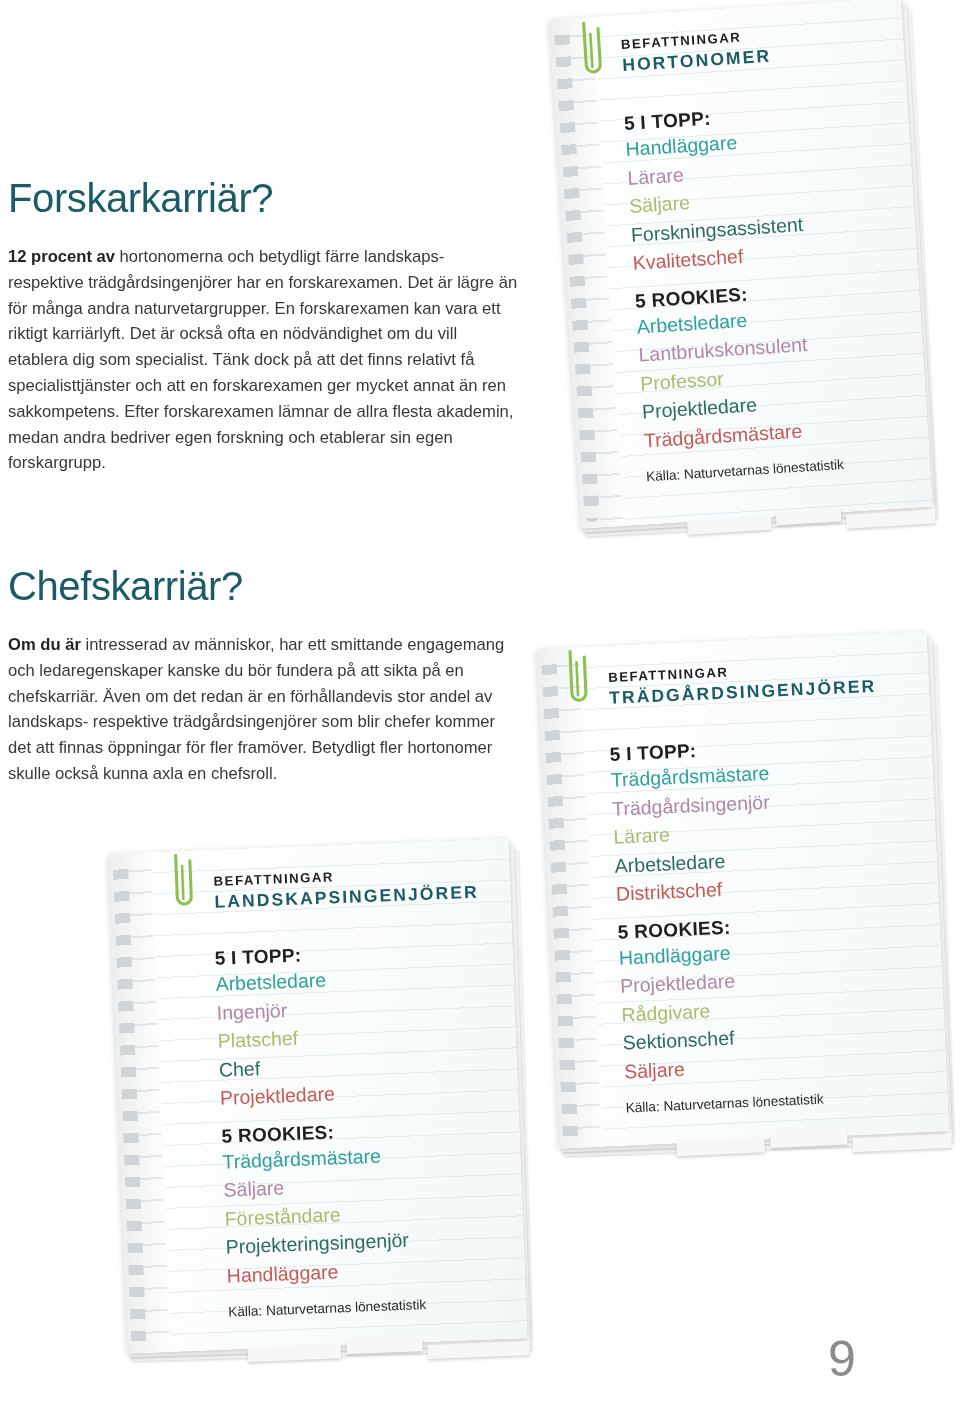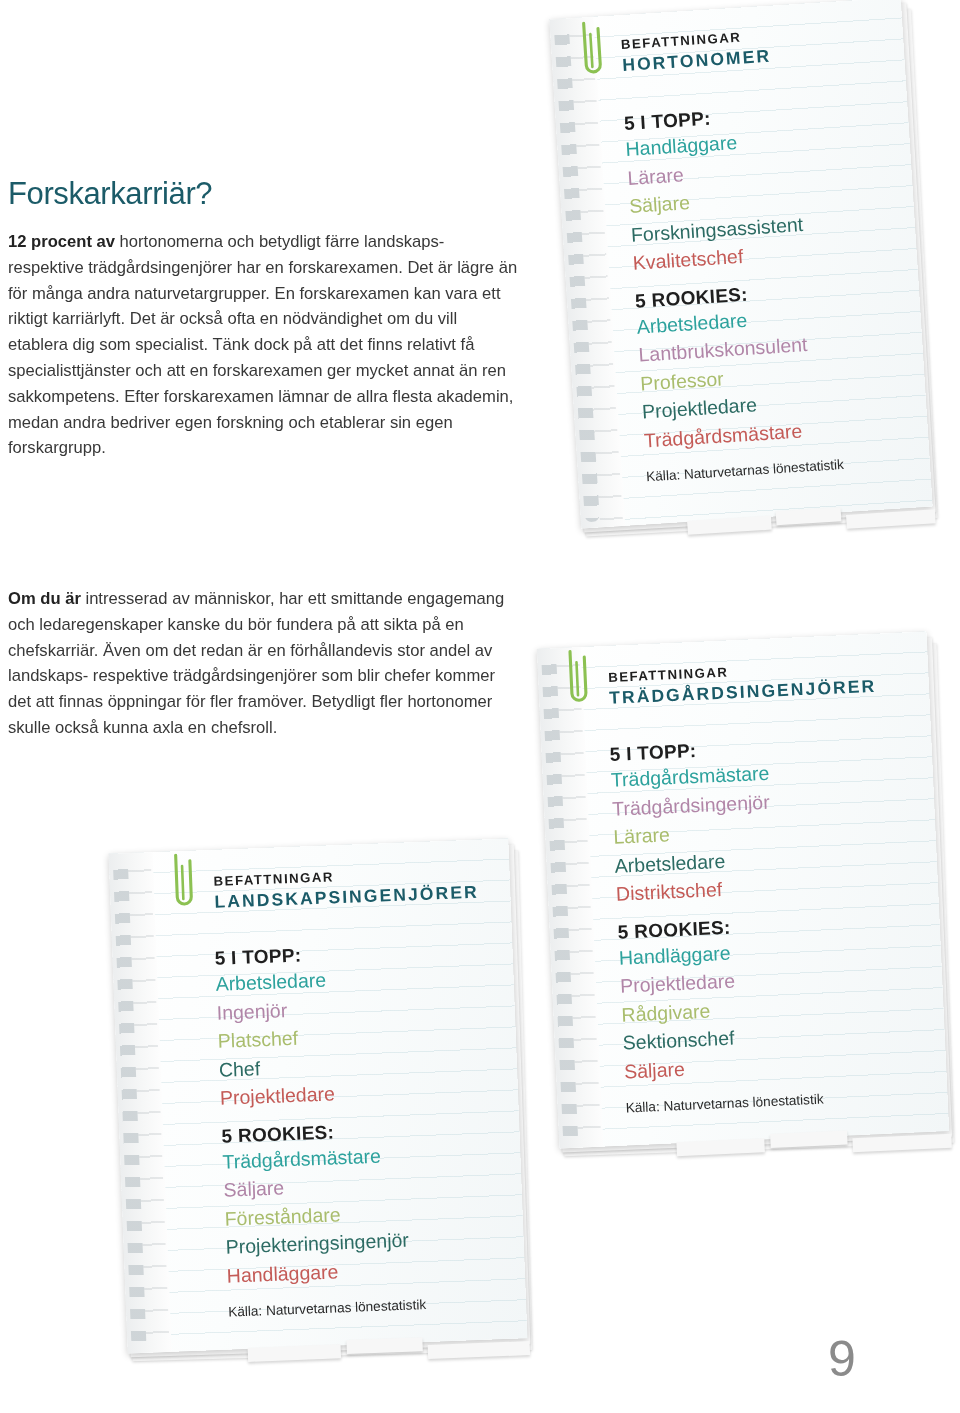--- a/index.html
+++ b/index.html
@@ -7,26 +7,26 @@
     width:960px; height:1413px;
     background:#ffffff;
     font-family:"Liberation Sans","DejaVu Sans",sans-serif;
     overflow:hidden;
   }
   #page{ position:relative; width:960px; height:1413px; background:#fff; }
 
   
   .col{ position:absolute; left:8px; width:512px; }
   .headline{
-    font-size:31px; font-weight:400; color:#1b5b68;
+    font-size:40px; font-weight:400; color:#1b5b68;
     letter-spacing:-0.4px; line-height:1.0;
   }
   .body{
     font-size:16.6px; line-height:25.8px; color:#383838;
-    text-align:left; margin-top:20px;
+    text-align:left; margin-top:26px;
   }
   .body b{ font-weight:700; color:#232323; }
 
   
   .pad{ position:absolute; }
   .pad-stack{ position:absolute; inset:0; }
   
   .sheet{
     position:absolute; left:0; top:0; width:100%; height:100%;
     background:#fdfdfd;
@@ -111,20 +111,21 @@
 <body>
 
 <div id="page">
 
   <div class="col" style="top:178px;">
     <h1 class="headline">Forskarkarriär?</h1>
     <p class="body"><b>12 procent av</b><span> hortonomerna och betydligt färre landskaps- respektive trädgårdsingenjörer har en forskarexamen. Det är lägre än för många andra naturvetargrupper. En forskarexamen kan vara ett riktigt karriärlyft. Det är också ofta en nödvändighet om du vill etablera dig som specialist. Tänk dock på att det finns relativt få specialisttjänster och att en forskarexamen ger mycket annat än ren sakkompetens. Efter forskarexamen lämnar de allra flesta akademin, medan andra bedriver egen forskning och etablerar sin egen forskargrupp.</span></p>
   </div>
 
   <div class="col" style="top:566px;">
+    <h1 class="headline">Chefskarriär?</h1>
     <p class="body"><b>Om du är</b><span> intresserad av människor, har ett smittande engagemang och ledaregenskaper kanske du bör fundera på att sikta på en chefskarriär. Även om det redan är en förhållandevis stor andel av landskaps- respektive trädgårdsingenjörer som blir chefer kommer det att finnas öppningar för fler framöver. Betydligt fler hortonomer skulle också kunna axla en chefsroll.</span></p>
   </div>
 
   <div class="pad" style="left:565px; top:8px; width:352px; height:510px; transform:rotate(-3.6deg);">
     <div class="pad-stack">
       <div class="sheet s3"></div>
       <div class="sheet s2"></div>
       <div class="sheet s1">
         <div class="tear">
           <div class="holes"></div>

